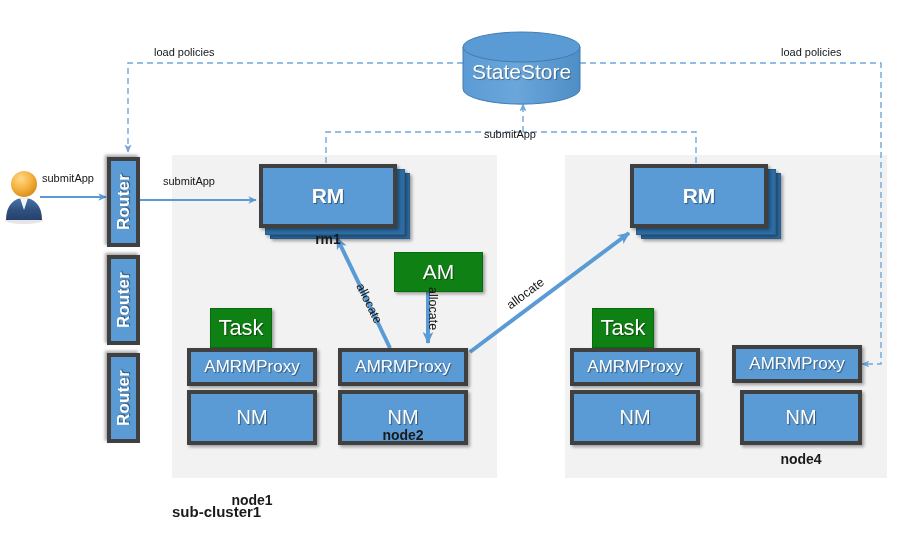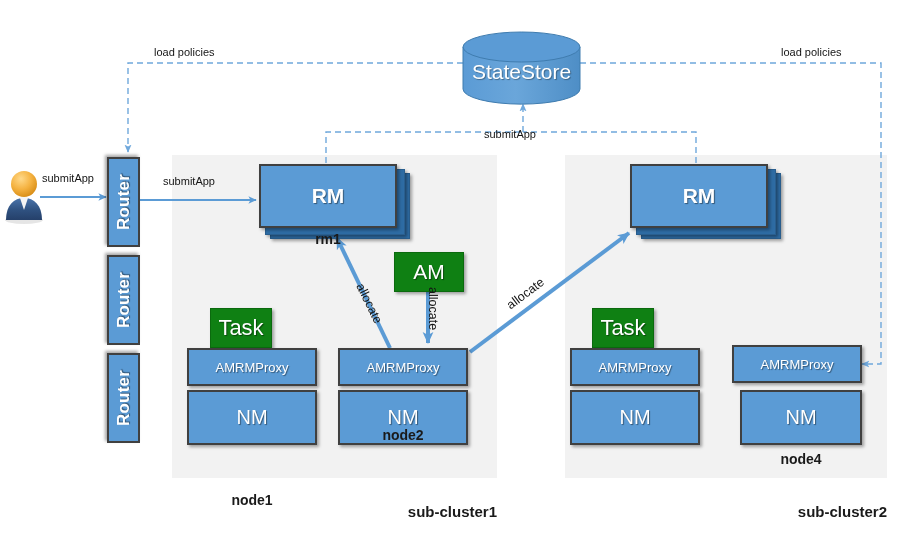--- a/index.html
+++ b/index.html
@@ -33,53 +33,53 @@
     box-sizing: border-box;
     display: flex;
     align-items: center;
     justify-content: center;
     color: #ffffff;
     text-shadow: 1px 1px 1px rgba(0,0,0,0.45);
     box-shadow: 2px 2px 3px rgba(0,0,0,0.35);
   }
   .box-blue {
     background: #5b9bd5;
-    border: 2px solid #404040;
+    border: 4px solid #404040;
   }
   .box-green {
     background: #0f8013;
     border: 1px solid #0b6a0e;
   }
   .router {
     writing-mode: vertical-rl;
     transform: rotate(180deg);
     font-weight: bold;
     font-size: 17px;
     letter-spacing: 0.2px;
   }
   .lbl-rm { font-weight: bold; font-size: 21px; }
   .lbl-nm { font-weight: normal; font-size: 20px; }
-  .lbl-proxy { font-size: 13px; }
+  .lbl-proxy { font-size: 17px; }
   .lbl-am  { font-size: 21px; }
   .lbl-task{ font-size: 22px; }
 
   .caption {
     position: absolute;
     color: #1a1a1a;
     font-weight: bold;
     font-size: 14px;
     text-align: center;
     white-space: nowrap;
   }
   .caption-big {
     position: absolute;
     color: #1a1a1a;
     font-weight: bold;
     font-size: 15px;
-    text-align: right;
+    text-align: left;
     white-space: nowrap;
   }
   .edge-label {
     position: absolute;
     color: #151515;
     font-size: 11px;
     white-space: nowrap;
   }
   .edge-label-rot {
     position: absolute;
@@ -195,21 +195,21 @@
     <span class="lbl-rm">RM</span>
   </div>
   <div class="caption" style="left:259px; top:231px; width:138px;">rm1</div>
 
   <div class="stack-shadow" style="left:641px; top:173px; width:138px; height:64px;"></div>
   <div class="stack-shadow" style="left:636px; top:169px; width:138px; height:64px;"></div>
   <div class="box box-blue" style="left:630px; top:164px; width:138px; height:64px;">
     <span class="lbl-rm">RM</span>
   </div>
 
-  <div class="box box-green" style="left:394px; top:252px; width:70px; height:40px;">
+  <div class="box box-green" style="left:394px; top:252px; width:89px; height:40px;">
     <span class="lbl-am">AM</span>
   </div>
 
   <div class="box box-green" style="left:210px; top:308px; width:62px; height:40px;">
     <span class="lbl-task">Task</span>
   </div>
   <div class="box box-blue lbl-proxy" style="left:187px; top:348px; width:130px; height:38px;">
     <span>AMRMProxy</span>
   </div>
   <div class="box box-blue lbl-nm" style="left:187px; top:390px; width:130px; height:55px;">
@@ -237,21 +237,20 @@
 
   <div class="box box-blue lbl-proxy" style="left:732px; top:345px; width:130px; height:38px;">
     <span>AMRMProxy</span>
   </div>
   <div class="box box-blue lbl-nm" style="left:740px; top:390px; width:122px; height:55px;">
     <span>NM</span>
   </div>
   <div class="caption" style="left:740px; top:451px; width:122px;">node4</div>
 
   <div class="caption-big" style="left:172px; top:503px; width:325px;">sub-cluster1</div>
-  <div class="caption-big" style="left:565px; top:503px; width:322px;">sub-cluster2</div>
 
   <div class="edge-label" style="left:42px; top:172px;">submitApp</div>
   <div class="edge-label" style="left:163px; top:175px;">submitApp</div>
   <div class="edge-label" style="left:154px; top:46px;">load policies</div>
   <div class="edge-label" style="left:781px; top:46px;">load policies</div>
   <div class="edge-label" style="left:484px; top:128px;">submitApp</div>
 
   <div class="edge-label-rot" style="left:366px; top:281px; transform:rotate(64deg);">allocate</div>
   <div class="edge-label-rot" style="left:440px; top:287px; transform:rotate(90deg);">allocate</div>
   <div class="edge-label-rot" style="left:504px; top:301px; transform:rotate(-37deg);">allocate</div>

